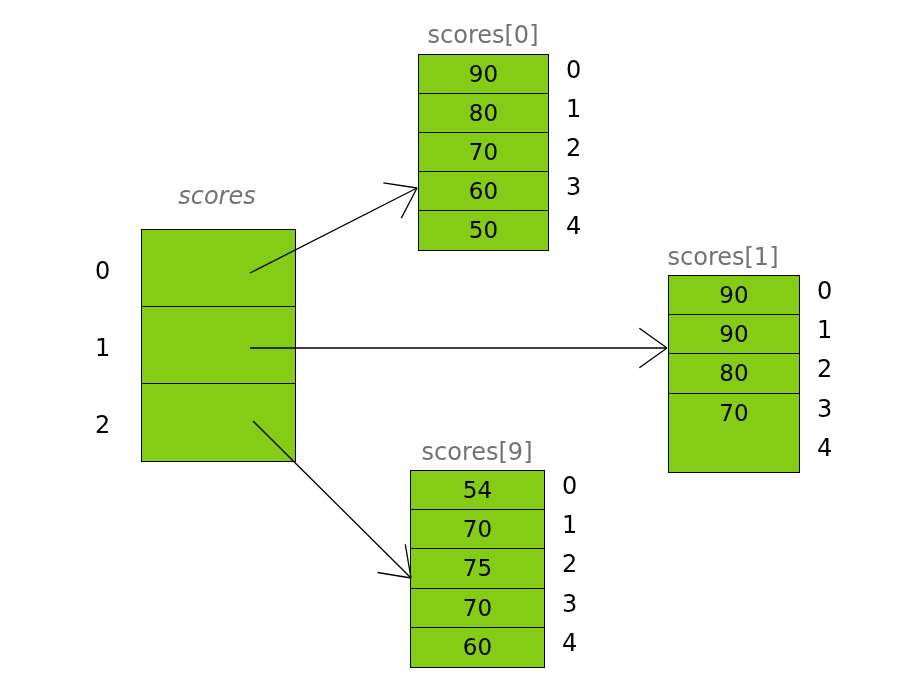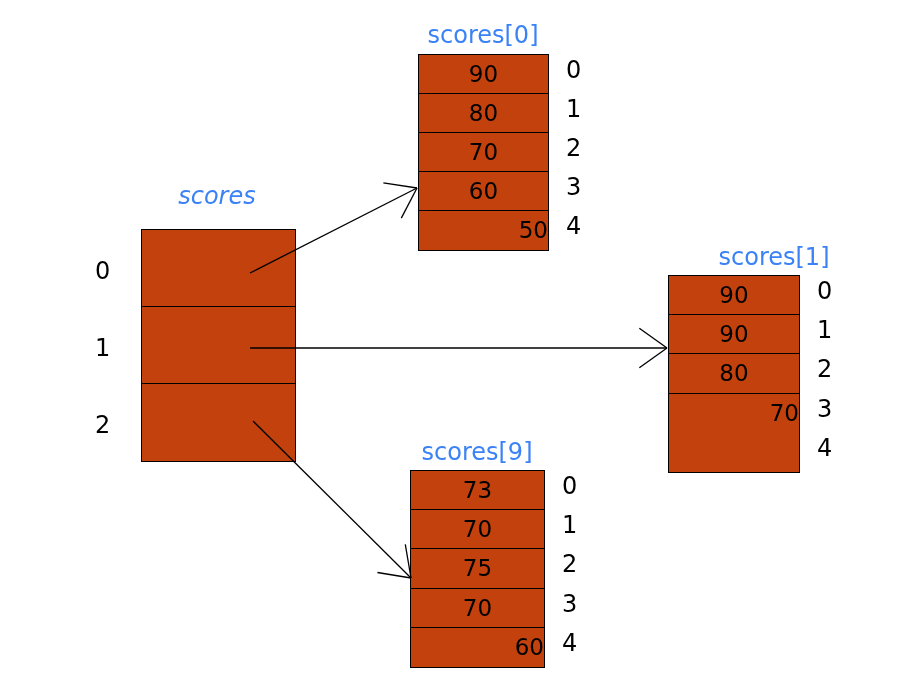--- a/index.html
+++ b/index.html
@@ -22,46 +22,45 @@
     top: 0;
     width: 915px;
     height: 684px;
   }
 
   
   .array-box {
     position: absolute;
     box-sizing: border-box;
     border: 1px solid #000000;
-    background: #c2410c;
+    background: #84cc16;
   }
   .array-cell {
     position: relative;
     box-sizing: border-box;
     border-bottom: 1px solid #000000;
     display: flex;
     align-items: center;
     justify-content: center;
     font-size: 23px;
     line-height: 1;
     color: #000000;
     background: transparent;
   }
   .array-cell:last-child {
     border-bottom: none;
-    justify-content: flex-end;
   }
 
   
   .array-title {
     position: absolute;
     font-size: 24px;
     line-height: 1;
     white-space: nowrap;
-    color: #3b82f6;
+    color: #737373;
   }
 
   
   .index-label {
     position: absolute;
     font-size: 24px;
     line-height: 1;
     color: #000000;
     white-space: nowrap;
   }
@@ -128,21 +127,21 @@
     </div>
 
   <div id="inner-index-labels-0">
       <div class="index-label" style="left: 566px; top: 69.5px; transform: translateY(-50%);">0</div>
       <div class="index-label" style="left: 566px; top: 108.5px; transform: translateY(-50%);">1</div>
       <div class="index-label" style="left: 566px; top: 147.5px; transform: translateY(-50%);">2</div>
       <div class="index-label" style="left: 566px; top: 186.5px; transform: translateY(-50%);">3</div>
       <div class="index-label" style="left: 566px; top: 225.5px; transform: translateY(-50%);">4</div>
     </div>
 
-  <div class="array-title" id="inner-title-1" style="left: 774px; top: 257px; transform: translate(-50%, -50%);">scores[1]</div>
+  <div class="array-title" id="inner-title-1" style="left: 723px; top: 257px; transform: translate(-50%, -50%);">scores[1]</div>
 
   <div class="array-box" id="inner-box-1" style="left: 668px; top: 275px; width: 132px; height: 198px;">
       <div class="array-cell" style="height: 39px;">
         <span>90</span>
       </div>
       <div class="array-cell" style="height: 39px;">
         <span>90</span>
       </div>
       <div class="array-cell" style="height: 40px;">
         <span>80</span>
@@ -157,21 +156,21 @@
       <div class="index-label" style="left: 817px; top: 329.5px; transform: translateY(-50%);">1</div>
       <div class="index-label" style="left: 817px; top: 369px; transform: translateY(-50%);">2</div>
       <div class="index-label" style="left: 817px; top: 408.5px; transform: translateY(-50%);">3</div>
       <div class="index-label" style="left: 817px; top: 447.5px; transform: translateY(-50%);">4</div>
     </div>
 
   <div class="array-title" id="inner-title-2" style="left: 477px; top: 452px; transform: translate(-50%, -50%);">scores[9]</div>
 
   <div class="array-box" id="inner-box-2" style="left: 410px; top: 470px; width: 135px; height: 198px;">
       <div class="array-cell" style="height: 39px;">
-        <span>73</span>
+        <span>54</span>
       </div>
       <div class="array-cell" style="height: 39px;">
         <span>70</span>
       </div>
       <div class="array-cell" style="height: 40px;">
         <span>75</span>
       </div>
       <div class="array-cell" style="height: 39px;">
         <span>70</span>
       </div>

